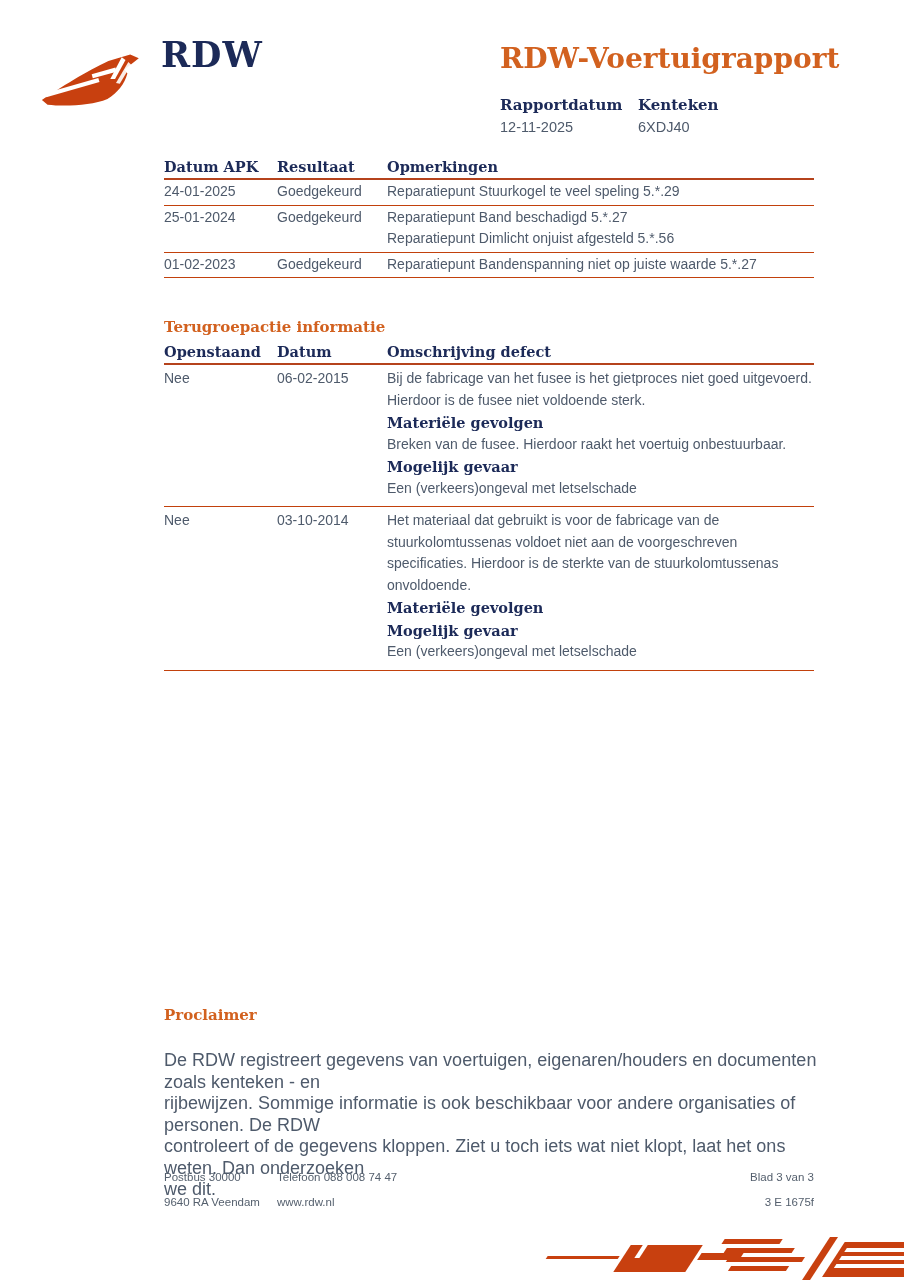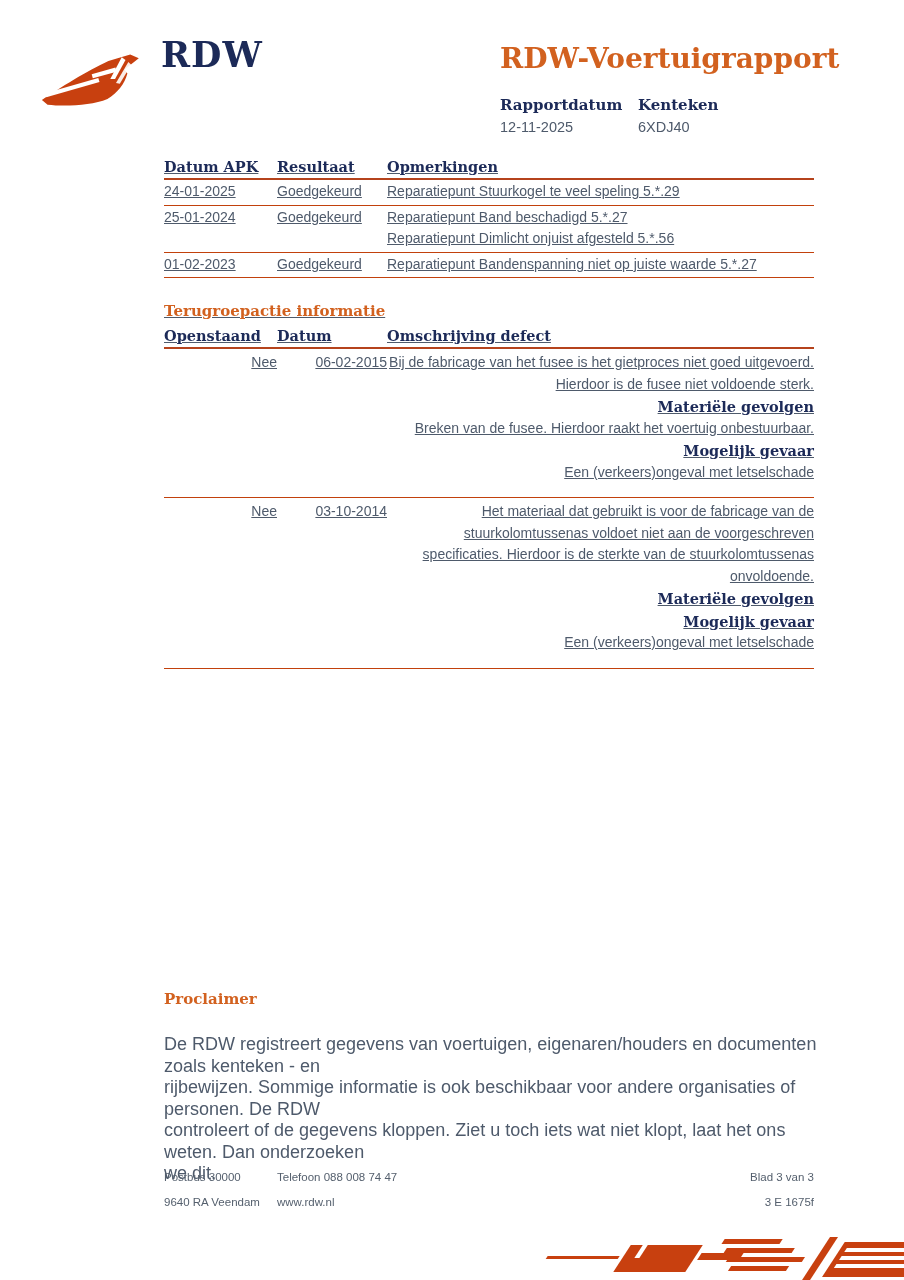--- a/index.html
+++ b/index.html
@@ -28,21 +28,21 @@
   }
   .meta { position: absolute; left: 500px; top: 96px; display: flex; }
   .meta-col { width: 138px; }
   .meta-label {
     font-family: "DejaVu Serif", serif; font-weight: bold;
     font-size: 15px; color: #1C2A58; margin-bottom: 5px;
   }
   .meta-value { font-size: 14.5px; color: #4E5A6B; }
 
   
-  .tbl { position: absolute; left: 164px; width: 650px; text-decoration: underline; }
+  .tbl { position: absolute; left: 164px; width: 650px; }
   .apk-tbl { top: 158px; }
   .t-head {
     display: grid; grid-template-columns: 113px 110px 1fr;
     border-bottom: 2px solid #B5431C;
     padding-bottom: 3px;
   }
   .t-head span {
     font-family: "DejaVu Serif", serif; font-weight: bold;
     font-size: 14.5px; color: #1C2A58;
   }
@@ -51,23 +51,23 @@
     border-bottom: 1px solid #c2410c;
     padding: 1px 0 2px 0;
     font-size: 14px; line-height: 21px;
   }
   .t-row .cell div { line-height: 21.5px; }
 
   
   .recall { top: 302px; }
   .section-heading {
     font-family: "DejaVu Serif", serif; font-weight: bold;
-    font-size: 15px; color: #D2611F; margin-bottom: 7px;
-  }
-  .recall .t-row { padding: 3px 0 14px 0; text-align: right; }
+    font-size: 15px; color: #D2611F; margin-bottom: 7px; margin-top: 16px;
+  }
+  .recall .t-row { padding: 3px 0 7px 0; }
   .defect-p { white-space: pre-line; line-height: 21px; }
   .sub-h {
     font-family: "DejaVu Serif", serif; font-weight: bold;
     font-size: 14.5px; color: #1C2A58;
     margin-top: 1px; line-height: 21px;
   }
 
   
   .proclaimer { position: absolute; left: 164px; top: 990px; width: 660px; }
   .proclaimer .body {

